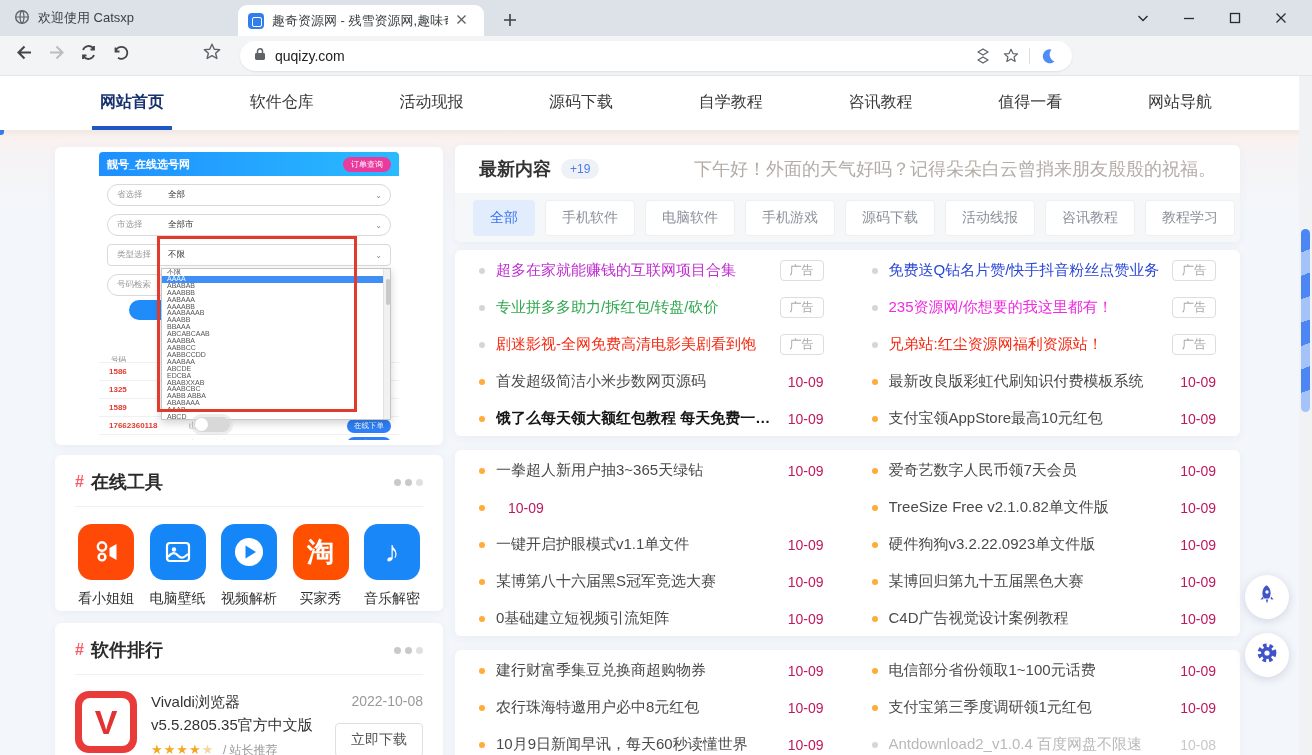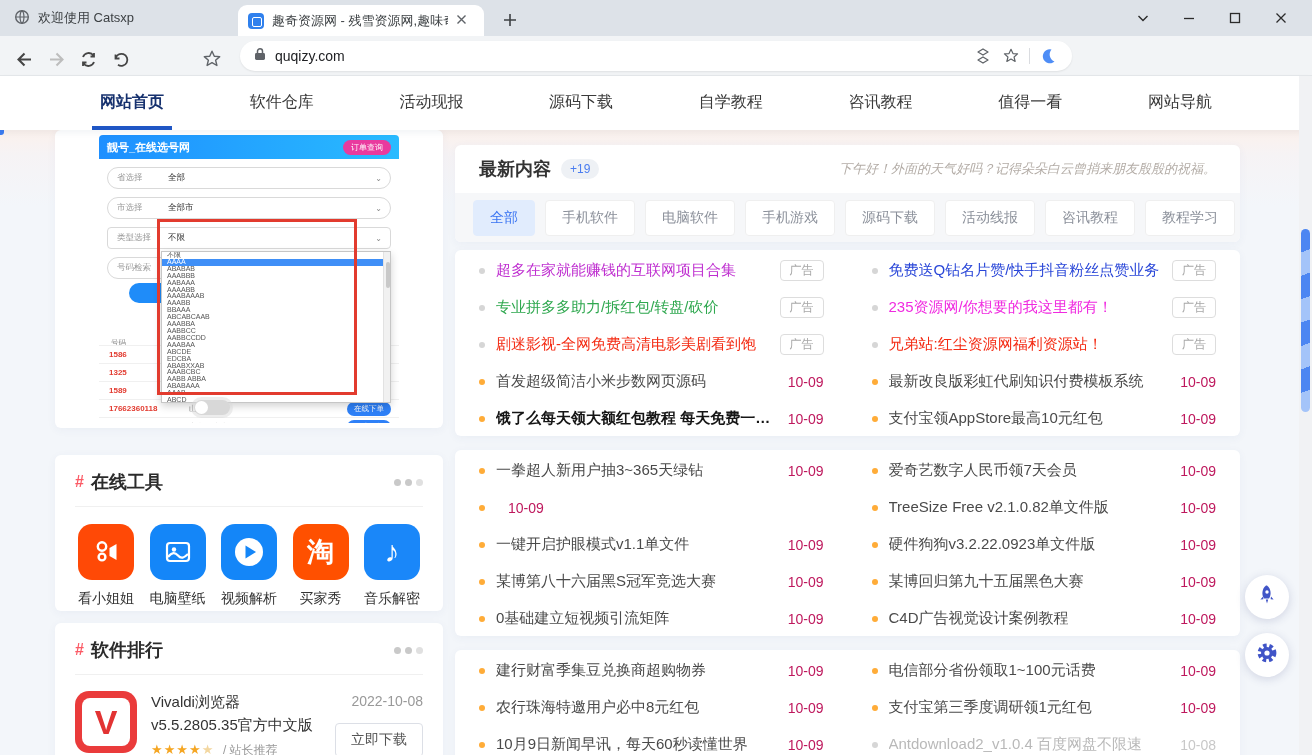--- a/index.html
+++ b/index.html
@@ -11,21 +11,21 @@
   .tab-inactive { position:absolute; left:0; top:0; width:232px; height:36px; display:flex; align-items:center; padding:12px 14px; gap:8px; font-size:13px; color:#3c4043; }
   .tab-active { position:absolute; left:238px; top:5px; width:246px; height:31px; background:#fff; border-radius:9px 9px 0 0; display:flex; align-items:center; padding:0 10px; gap:8px; font-size:13px; color:#3c4043; }
   .tab-active .tlabel { width:176px; overflow:hidden; white-space:nowrap; }
   .favicon2 { width:16px; height:16px; border-radius:4px; background:#2f80ed; position:relative; flex:none; }
   .favicon2::after { content:""; position:absolute; left:4px; top:4px; width:8px; height:8px; border:1.5px solid #fff; border-radius:2px; }
   .newtab { position:absolute; left:496px; top:6px; width:28px; height:28px; display:flex; align-items:center; justify-content:center; }
   .wbtns { position:absolute; right:8px; top:0; height:36px; display:flex; align-items:center; }
   .wbtn { width:46px; height:32px; display:flex; align-items:center; justify-content:center; }
 
   
-  .toolbar { position:absolute; left:0; top:36px; width:1312px; height:40px; background:#f2f4f6; border-bottom:1px solid #e4e7ea; display:flex; align-items:flex-end; }
+  .toolbar { position:absolute; left:0; top:36px; width:1312px; height:40px; background:#f2f4f6; border-bottom:1px solid #e4e7ea; display:flex; align-items:flex-start; }
   .tbtn { width:32px; height:32px; display:flex; align-items:center; justify-content:center; flex:none; }
   .tbtn.first { margin-left:8px; }
   .homebtn { margin-left:60px; }
   .addrbar { position:absolute; left:240px; top:5px; width:832px; height:30px; background:#fff; border-radius:15px; box-shadow:0 1px 2px rgba(0,0,0,.08); display:flex; align-items:center; padding:0 10px 0 14px; }
   .url { font-size:14px; color:#202124; margin-left:9px; flex:1; }
   .addr-ic { width:28px; height:26px; display:flex; align-items:center; justify-content:center; flex:none; }
   .vdiv { width:1px; height:16px; background:#dadce0; margin:0 4px; }
   .tb-right { position:absolute; right:10px; top:41px; display:flex; gap:10px; }
 
   
@@ -33,21 +33,21 @@
   .navitem { font-size:16px; color:#3a3a3a; line-height:52px; position:relative; cursor:pointer; }
   .navitem.active { color:#16316e; font-weight:700; }
   .navitem.active::after { content:""; position:absolute; left:-8px; right:-8px; bottom:0; height:4px; background:#1f56c5; }
 
   
   .content { position:absolute; left:0; top:130px; width:1299px; height:625px; background:linear-gradient(180deg,#fbf1ec 0%,#f6f3f5 4%,#f3f6fa 12%,#f3f6fa 100%); }
   .edge-sliver { position:absolute; left:0; top:-45px; width:4px; height:50px; background:#3b7bf0; border-radius:0 3px 3px 0; }
   .card { position:absolute; background:#fff; border-radius:6px; box-shadow:0 2px 10px rgba(60,80,130,.05); }
 
   
-  .card-tool { left:55px; top:0; width:388px; height:298px; }
+  .card-tool { left:55px; top:17px; width:388px; height:298px; }
   .shot { position:absolute; left:44px; top:5px; width:300px; height:288px; background:#fff; font-family:"Liberation Sans","DejaVu Sans",sans-serif; overflow:hidden; }
   .shot-head { position:absolute; left:0; top:0; width:300px; height:24px; background:linear-gradient(90deg,#1e8fff,#29bbff); border-radius:4px 4px 0 0; display:flex; align-items:center; padding:0 8px; }
   .shot-title { color:#fff; font-size:11px; font-weight:700; }
   .shot-order { margin-left:auto; background:#e93a9e; color:#fff; font-size:8px; border-radius:9px; padding:2px 8px; }
   .srow { position:absolute; left:8px; width:284px; height:22px; border:1px solid #d9d9d9; border-radius:11px; display:flex; align-items:center; background:#fff;gap:8px; }
   .srow .lab { font-size:8.5px; color:#999; padding-left:9px; width:52px; flex:none; }
   .srow .val { font-size:8.5px; color:#333; }
   .srow .chev { margin-left:auto; margin-right:8px; color:#888; font-size:8px; }
   .srow.sq { border-radius:4px; }
   .sbtn-blob { position:absolute; left:30px; top:148px; width:52px; height:20px; border-radius:10px; background:#1f8cf9; }
@@ -95,21 +95,21 @@
   .stars .rec { color:#999; font-size:12px; letter-spacing:0; margin-left:4px; }
   .rright { width:94px; text-align:right; flex:none; }
   .rdate { font-size:14px; color:#999; margin-top:2px; }
   .dlbtn { display:inline-block; margin-top:14px; border:1px solid #dcdfe6; border-radius:4px; padding:7px 15px; font-size:14px; color:#555; background:#fff; cursor:pointer; }
 
   
   .card-head { left:455px; top:15px; width:785px; height:97px; overflow:hidden; }
   .mh-row { height:48px; display:flex; align-items:center; padding:0 24px; }
   .mtitle { font-size:18px; font-weight:700; color:#333; }
   .mbadge { margin-left:10px; background:#eef1f5; color:#4a7df0; font-size:12px; border-radius:10px; padding:3px 9px; }
-  .greet { margin-left:auto; font-size:13px; color:#b3aca6;font-style:italic; }
+  .greet { margin-left:auto; font-size:18px; color:#b3aca6; }
   .mtabs { height:49px; background:#f6f7f9; display:flex; align-items:center; padding:0 18px; gap:10px; }
   .mtab { background:#fff; border:1px solid #efefef; border-radius:4px; padding:8px 16px; font-size:14px; color:#8b909a; cursor:pointer; white-space:nowrap; }
   .mtab.sel { background:#e1ecfd; border-color:#e1ecfd; color:#3a74f2; }
 
   .ncard { left:455px; width:785px; padding:2px 24px; }
   .ncard.g1 { top:120px; height:186px; }
   .ncard.g2 { top:320px; height:186px; }
   .ncard.g3 { top:520px; height:235px; }
   .ncols { display:grid; grid-template-columns:1fr 1fr; column-gap:48px; }
   .nrow { height:37px; display:flex; align-items:center; cursor:pointer; }

